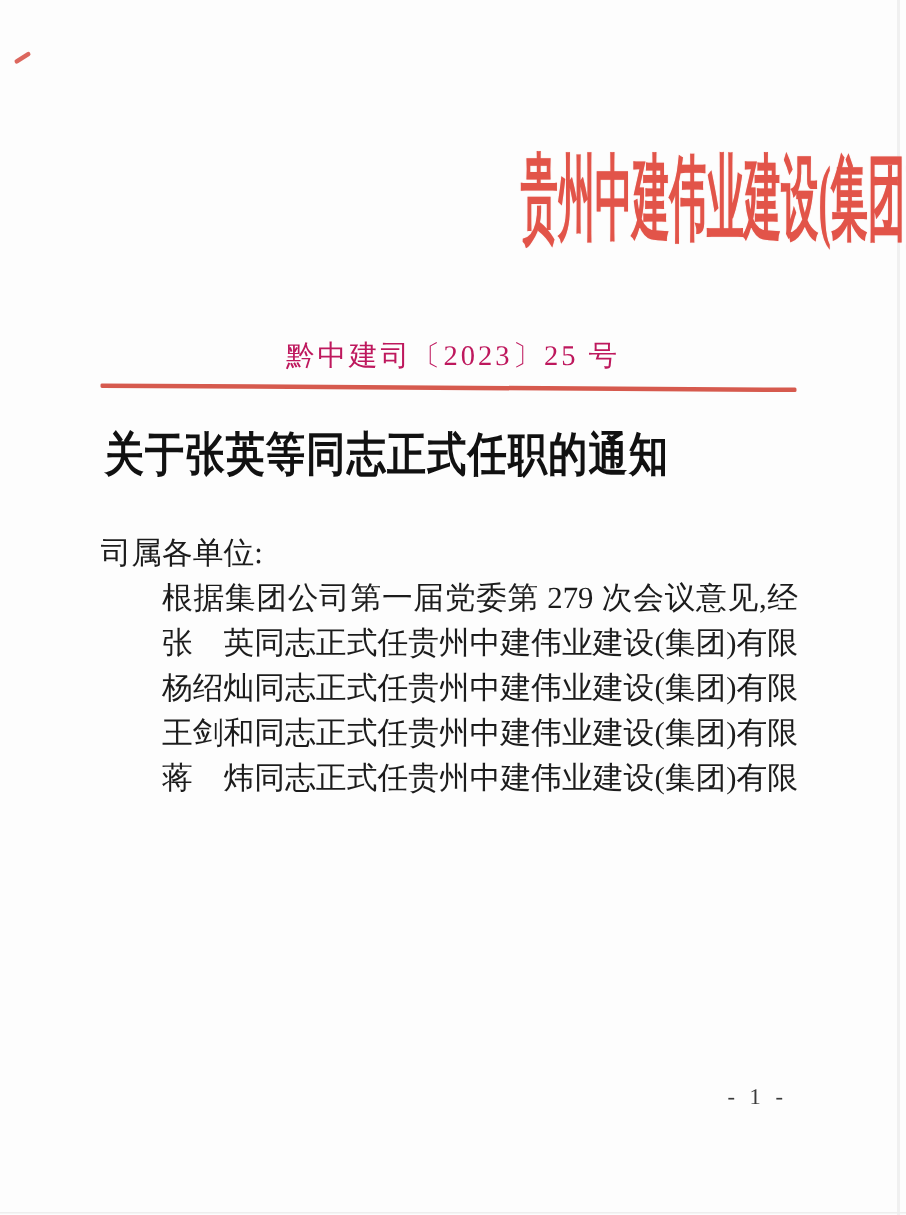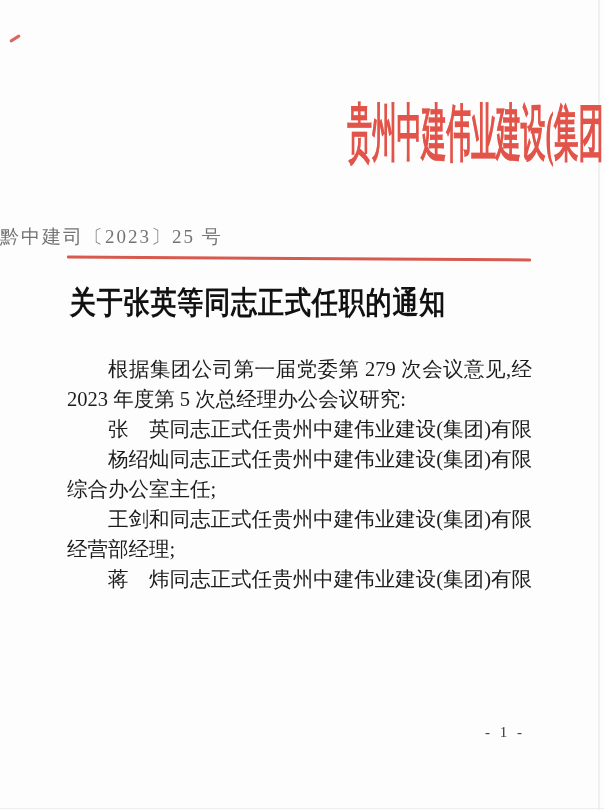--- a/index.html
+++ b/index.html
@@ -57,24 +57,24 @@
     letter-spacing: 0px;
     transform: scaleX(0.40);
     transform-origin: 50% 50%;
     text-shadow: 0 0 1px rgba(226, 84, 73, 0.45);
   }
   
   .doc-number {
     position: absolute;
     top: 224px; left: 0;
     width: 604px;
-    text-align: left;
+    text-align: center;
     font-size: 19px;
     letter-spacing: 2px;
-    color: #737373;
+    color: #be185d;
   }
   
   .red-rule {
     position: absolute;
     top: 257px; left: 67px;
     width: 464px; height: 3px;
     background: #d65a4e;
     transform: rotate(0.35deg);
     border-radius: 1px;
   }
@@ -144,25 +144,23 @@
 
   <div class="doc-number">黔中建司〔2023〕25 号</div>
 
   <div class="red-rule"></div>
 
   <div class="doc-title">
     <span>关于张英等同志正式任职的通知</span>
   </div>
 
   <div class="body-text">
+      <div class="line">司属各单位:</div>
       <div class="line indent justify">根据集团公司第一届党委第 279 次会议意见,经集团公司</div>
-      <div class="line">2023 年度第 5 次总经理办公会议研究:</div>
       <div class="line indent justify">张　英同志正式任贵州中建伟业建设(集团)有限责任公司</div>
       <div class="line indent justify">杨绍灿同志正式任贵州中建伟业建设(集团)有限责任公司</div>
-      <div class="line">综合办公室主任;</div>
       <div class="line indent justify">王剑和同志正式任贵州中建伟业建设(集团)有限责任公司</div>
-      <div class="line">经营部经理;</div>
       <div class="line indent justify">蒋　炜同志正式任贵州中建伟业建设(集团)有限责任公司</div>
     </div>
 
   <div class="page-number">- 1 -</div>
 
 </div>
 
 </body></html>

